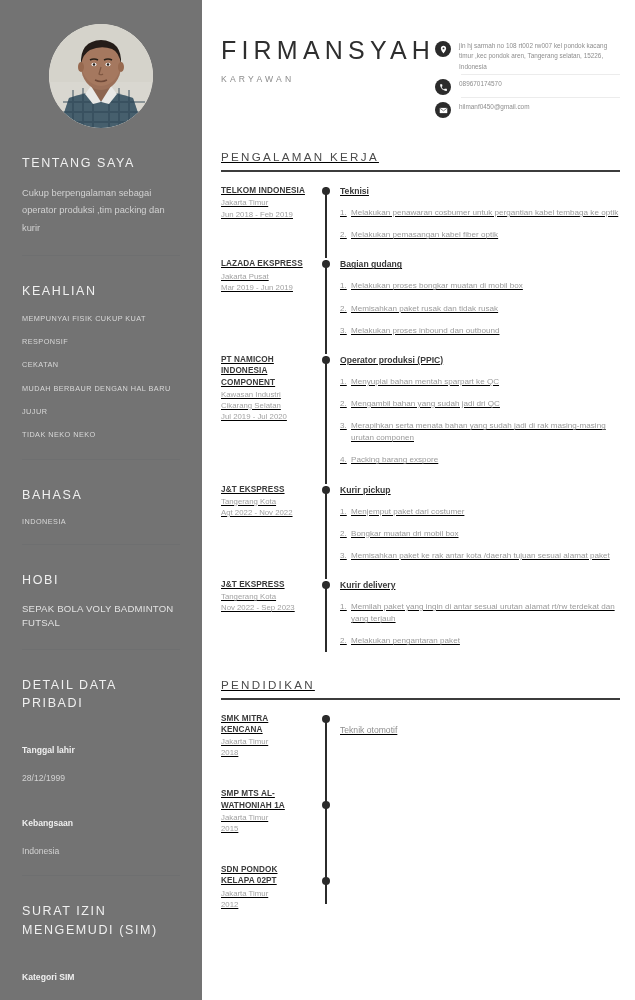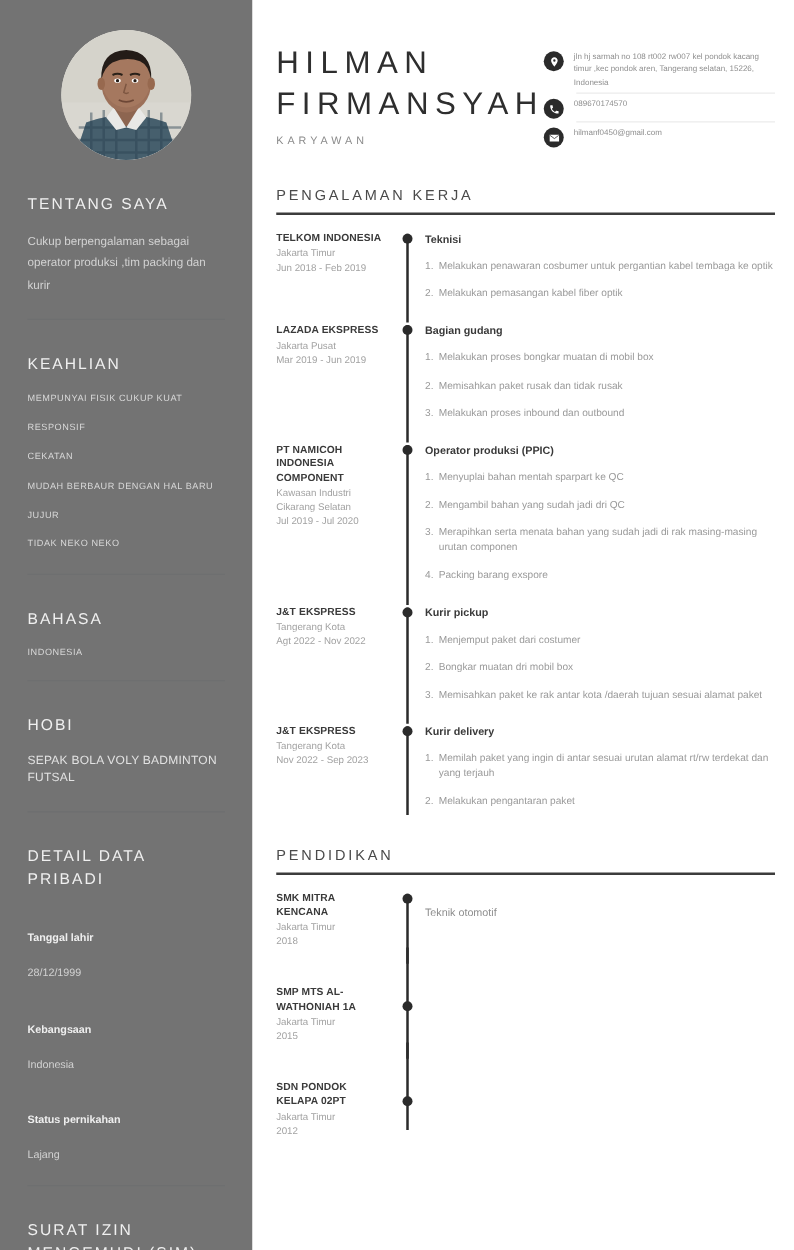--- a/index.html
+++ b/index.html
@@ -64,21 +64,21 @@
   .c-row .line { position:absolute; left:26px; right:0; bottom:-3px; height:1px; background:#ececec; }
   .c-ico {
     width:16px; height:16px; min-width:16px; border-radius:50%;
     background:#2b2b2b; display:flex; align-items:center; justify-content:center;
     margin-right:8px; margin-top:1px;
   }
   .c-ico svg { display:block; }
   .c-txt { font-size:6.4px; line-height:1.62; color:#8e8e8e; padding-top:1px; }
 
   
-  .section { margin-top:26px; }
+  .section { margin-top:26px;text-decoration:underline; }
   .sec-title {
     font-size:11.6px; letter-spacing:2.3px; color:#4a4a4a; font-weight:400;
     padding-left:5px;
   }
   .sec-rule { height:2px; background:#3c3c3c; margin-top:7px; margin-left:5px; }
 
   .tl-item { display:flex; position:relative; padding-top:13px; }
   .tl-left { width:100px; min-width:100px; padding-left:5px; padding-right:6px; }
   .tl-org { font-size:8.2px; font-weight:bold; color:#3a3a3a; line-height:1.38; letter-spacing:0.1px; }
   .tl-loc { font-size:7.8px; color:#a2a2a2; line-height:1.42; margin-top:1px; }
@@ -192,39 +192,34 @@
     <div class="side-h">DETAIL DATA PRIBADI</div>
     <div>
       <div class="dp-item">
         <div class="dp-label">Tanggal lahir</div>
         <div class="dp-value">28/12/1999</div>
       </div>
       <div class="dp-item">
         <div class="dp-label">Kebangsaan</div>
         <div class="dp-value">Indonesia</div>
       </div>
-      <div class="dp-item">
-        <div class="dp-label">Status pernikahan</div>
-        <div class="dp-value">Lajang</div>
-      </div>
     </div>
     <div class="divider"></div>
 
     <div class="side-h">SURAT IZIN MENGEMUDI (SIM)</div>
     <div class="dp-item">
       <div class="dp-label">Kategori SIM</div>
       <div class="dp-value">SIM C</div>
     </div>
   </aside>
 
   <main class="main">
 
     <div class="header">
       <div class="name-block">
-        <div class="name">HILMAN</div>
         <div class="name">FIRMANSYAH</div>
         <div class="role">KARYAWAN</div>
       </div>
 
       <div class="contact">
         <div class="c-row">
           <span class="c-ico">
             <svg width="9" height="9" viewBox="0 0 24 24" fill="#ffffff">
                 <path d="M12 2C8.1 2 5 5.1 5 9c0 5.2 7 13 7 13s7-7.8 7-13c0-3.9-3.1-7-7-7zm0 9.5A2.5 2.5 0 1 1 12 6.5a2.5 2.5 0 0 1 0 5z"></path>
               </svg>

